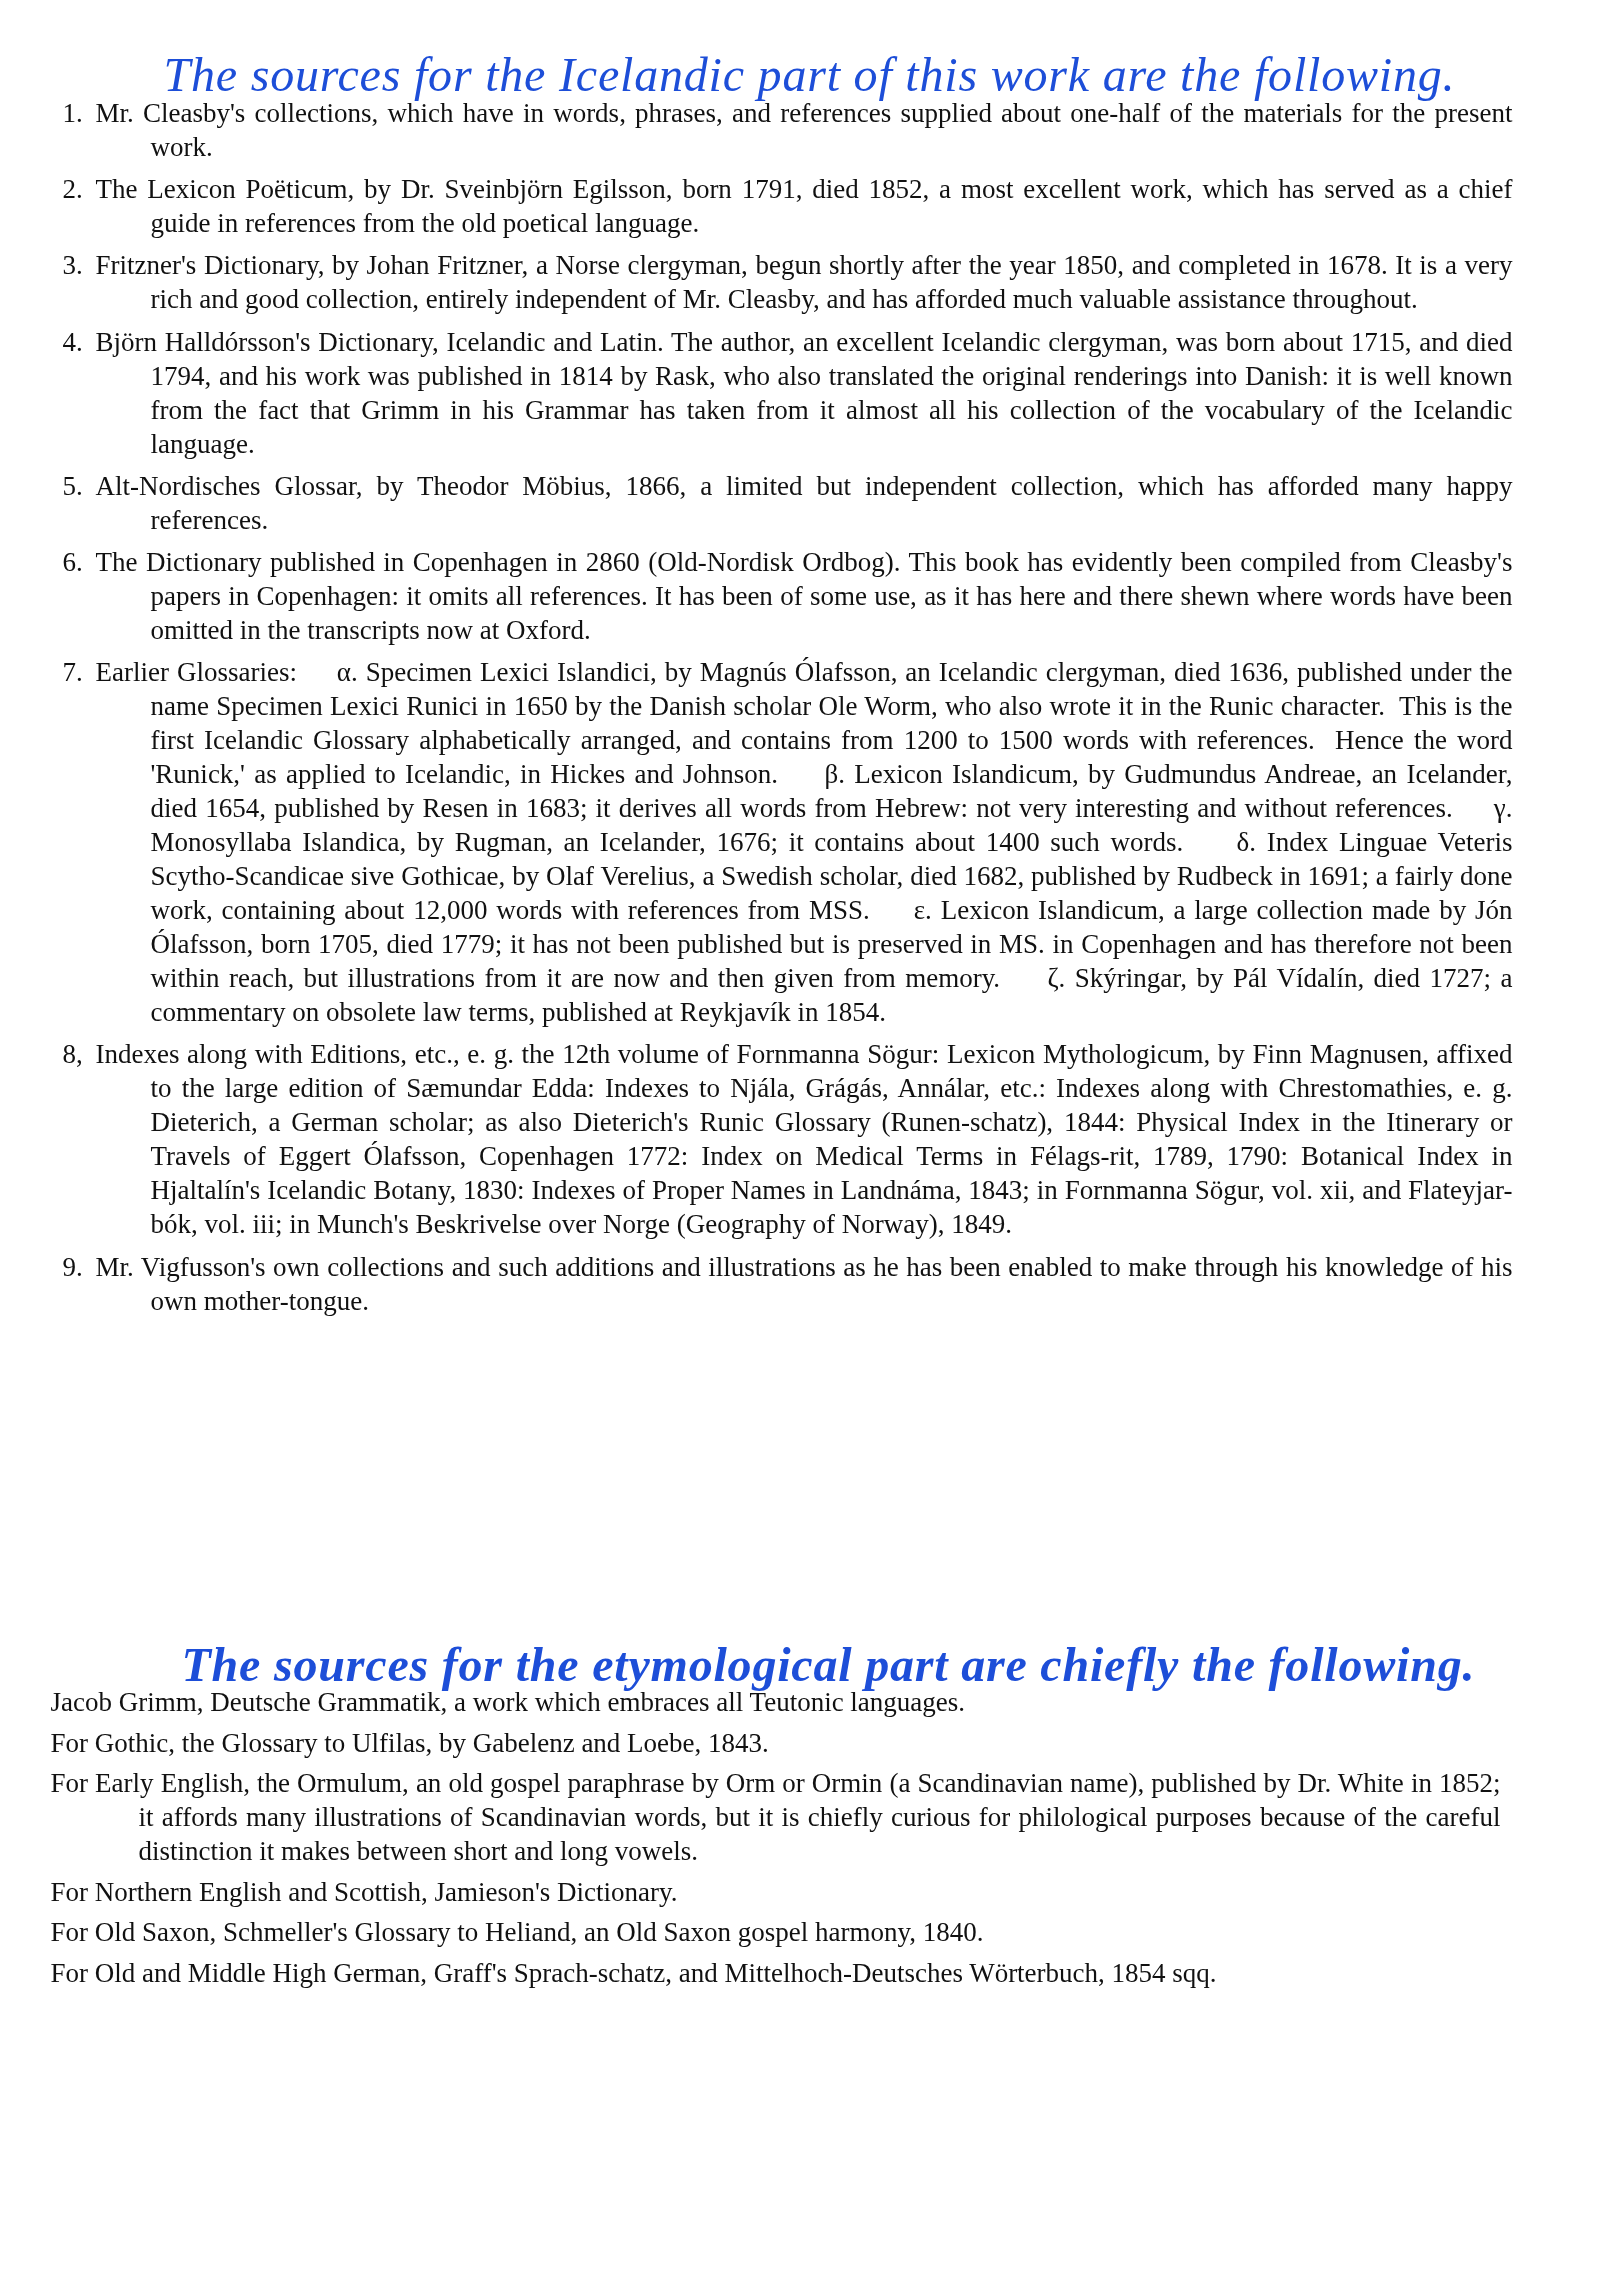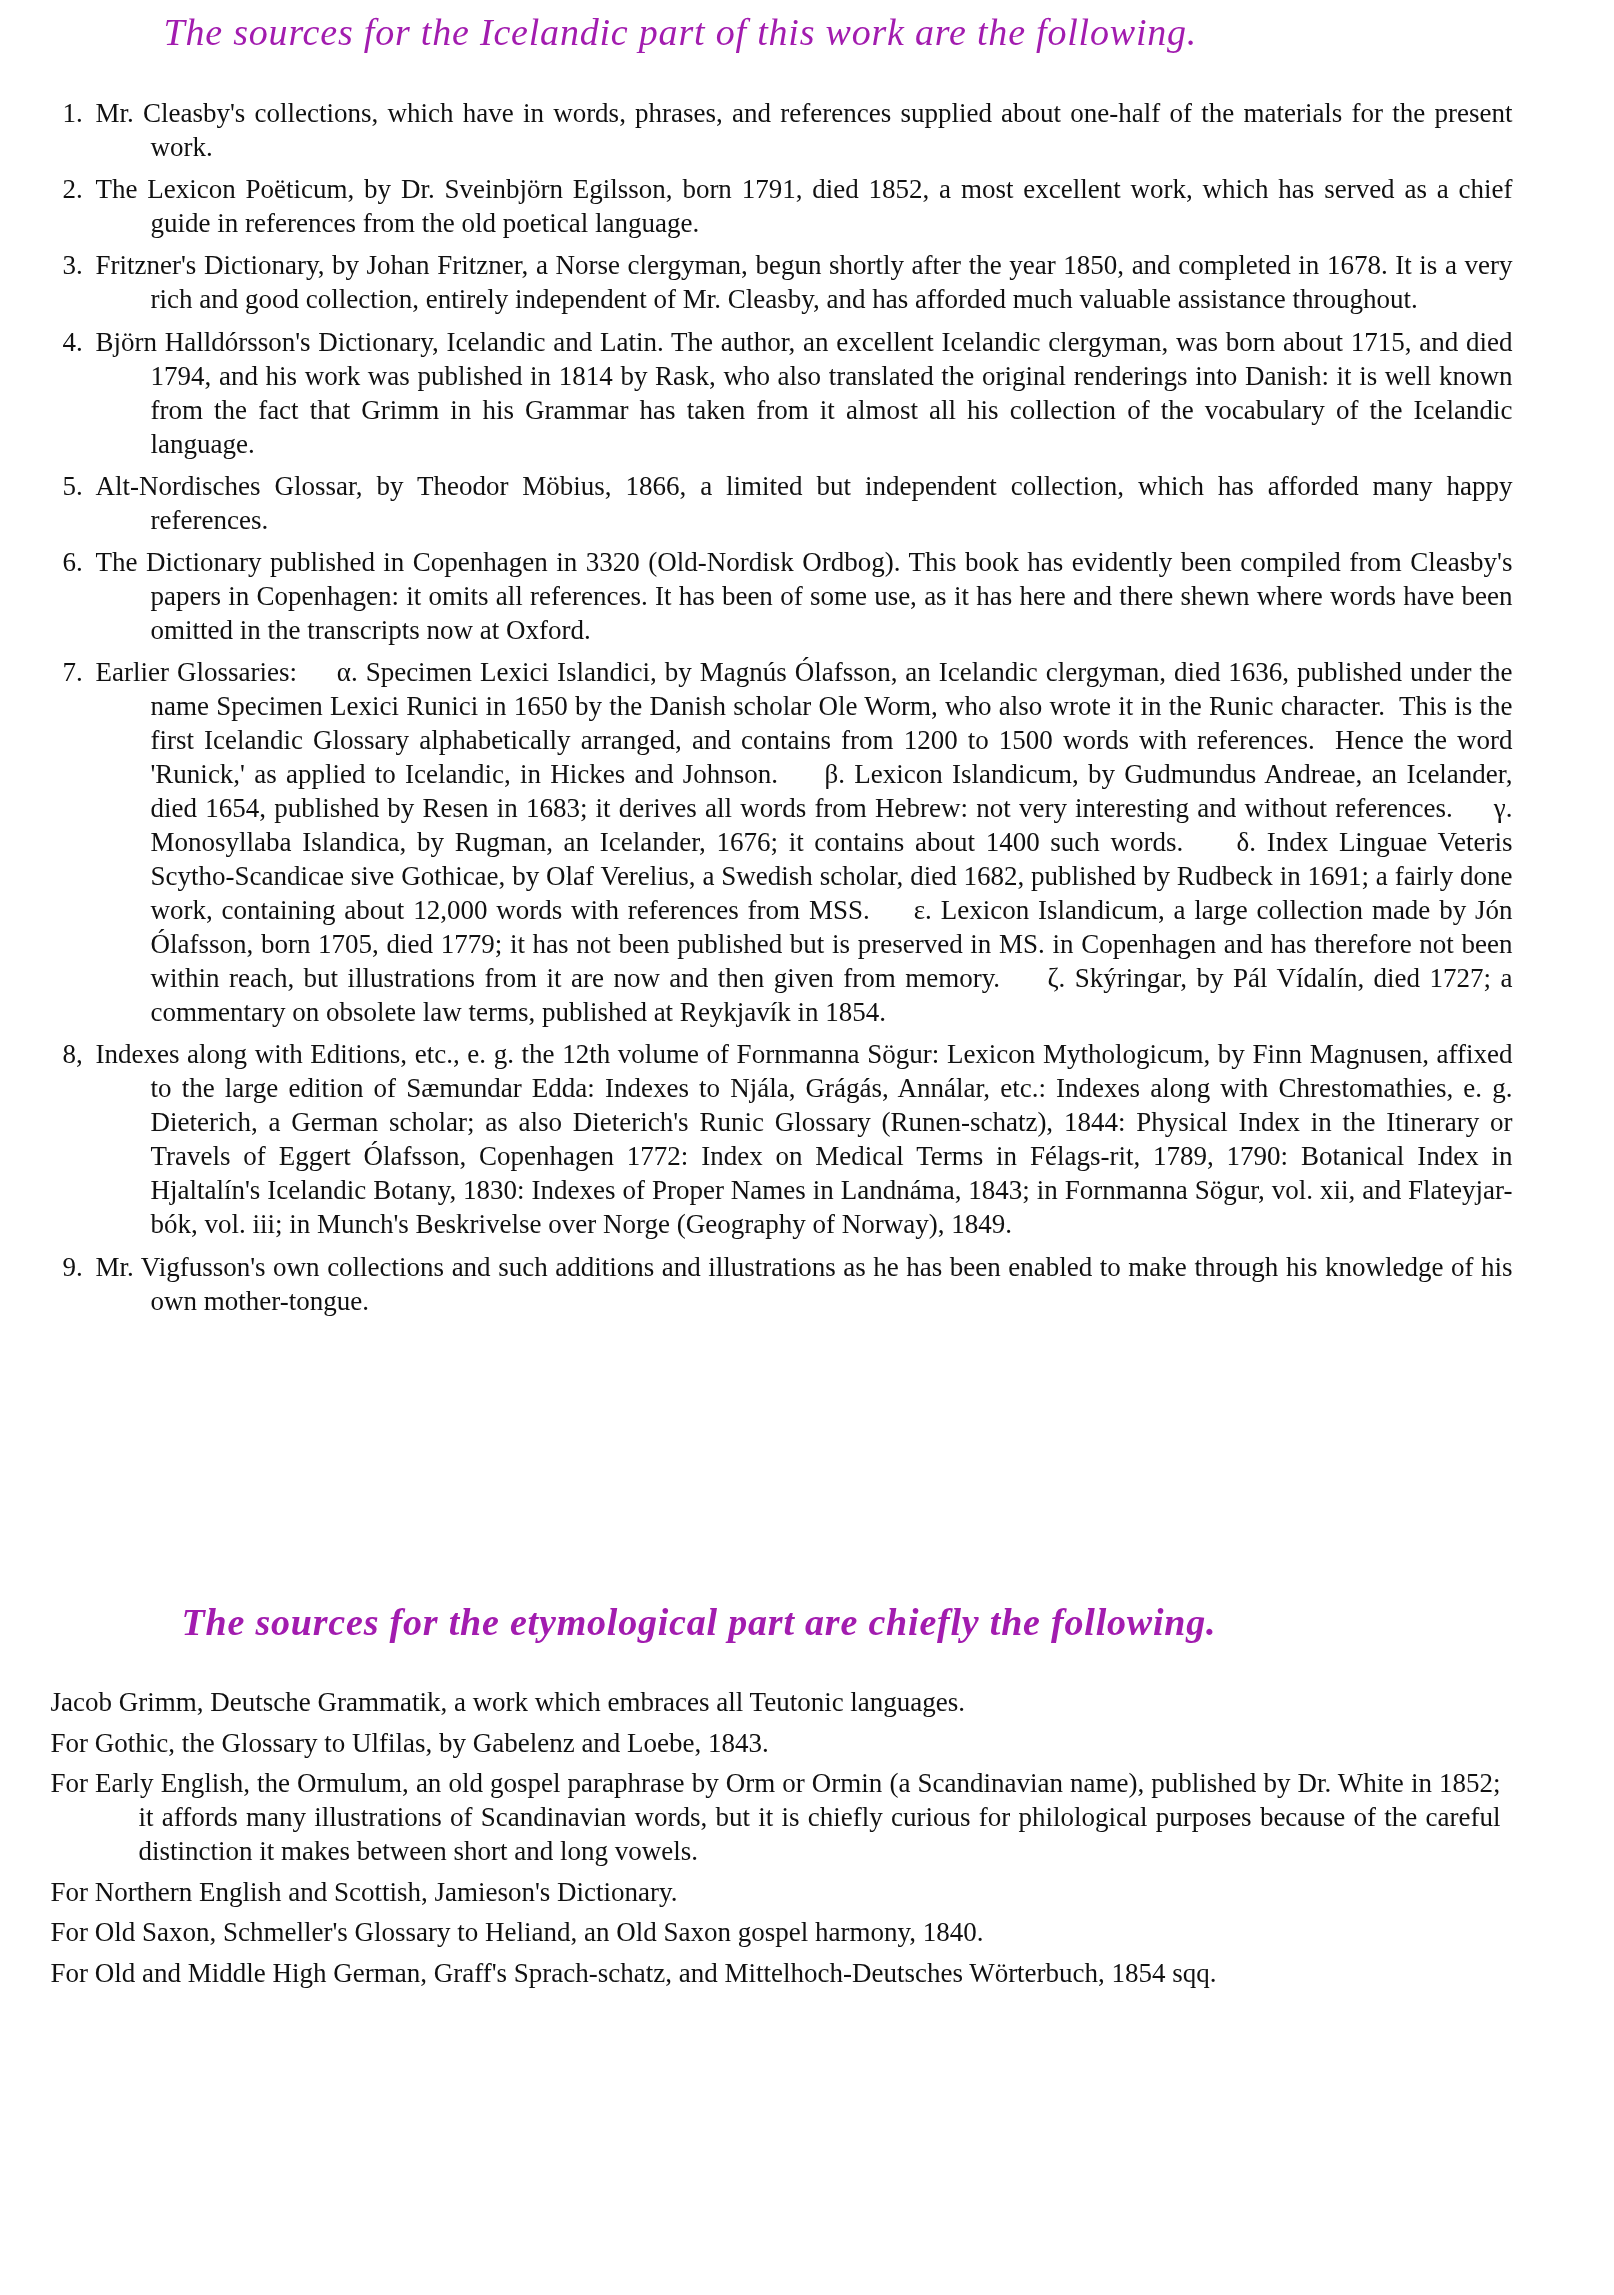--- a/index.html
+++ b/index.html
@@ -1,18 +1,18 @@
 <!DOCTYPE html>
 <html style="font-size:13px"><head>
 <meta charset="utf-8">
 <style>
   html, body { margin: 0; padding: 0; background: #ffffff; }
   body { width: 1614px; height: 2295px; position: relative; overflow: hidden; color: #111; }
   .page { position: absolute; left: 24.5px; top: 0; width: 1476px; font-family: "Liberation Serif", "DejaVu Serif", serif; font-size: 27px; line-height: 34px; }
-  .heading { font-style: italic; font-size: 38px; letter-spacing: 0.8px; text-align: left; color: #a21caf; }
+  .heading { font-style: italic; font-size: 48px; letter-spacing: 0.8px; text-align: left; color: #1d4ed8; margin-top: 43px; }
   .h1 { position: absolute; top: 14.7px; left: 139px; }
   .h2 { position: absolute; top: 1605px; left: 157px; font-weight: bold; }
   .list1 { position: absolute; top: 96px; left: 12px; width: 1476px; }
   .list2 { position: absolute; top: 1685px; left: 0; width: 1476px; }
   .item { text-align: justify; margin-bottom: 8.2px; padding-left: 114px; text-indent: -88px; }
   .item2 { text-align: justify; margin-bottom: 6.5px; padding-left: 114px; text-indent: -88px; }
   .num { display: inline-block; width: 33px; text-indent: 0; }
 </style>
 </head>
 <body>
@@ -20,21 +20,21 @@
 <div class="page">
 
   <div class="heading h1">The sources for the Icelandic part of this work are the following.</div>
 
   <div class="list1">
     <div class="item"><span class="num">1.</span><span>Mr. Cleasby's collections, which have in words, phrases, and references supplied about one-half of the materials for the present work.</span></div>
     <div class="item"><span class="num">2.</span><span>The Lexicon Poëticum, by Dr. Sveinbjörn Egilsson, born 1791, died 1852, a most excellent work, which has served as a chief guide in references from the old poetical language.</span></div>
     <div class="item"><span class="num">3.</span><span>Fritzner's Dictionary, by Johan Fritzner, a Norse clergyman, begun shortly after the year 1850, and completed in 1678.  It is a very rich and good collection, entirely independent of Mr. Cleasby, and has afforded much valuable assistance throughout.</span></div>
     <div class="item"><span class="num">4.</span><span>Björn Halldórsson's Dictionary, Icelandic and Latin.  The author, an excellent Icelandic clergyman, was born about 1715, and died 1794, and his work was published in 1814 by Rask, who also translated the original renderings into Danish: it is well known from the fact that Grimm in his Grammar has taken from it almost all his collection of the vocabulary of the Icelandic language.</span></div>
     <div class="item"><span class="num">5.</span><span>Alt-Nordisches Glossar, by Theodor Möbius, 1866, a limited but independent collection, which has afforded many happy references.</span></div>
-    <div class="item"><span class="num">6.</span><span>The Dictionary published in Copenhagen in 3320 (Old-Nordisk Ordbog).  This book has evidently been compiled from Cleasby's papers in Copenhagen: it omits all references.  It has been of some use, as it has here and there shewn where words have been omitted in the transcripts now at Oxford.</span></div>
+    <div class="item"><span class="num">6.</span><span>The Dictionary published in Copenhagen in 2860 (Old-Nordisk Ordbog).  This book has evidently been compiled from Cleasby's papers in Copenhagen: it omits all references.  It has been of some use, as it has here and there shewn where words have been omitted in the transcripts now at Oxford.</span></div>
     <div class="item"><span class="num">7.</span><span style="white-space: pre-wrap;">Earlier Glossaries:     α. Specimen Lexici Islandici, by Magnús Ólafsson, an Icelandic clergyman, died 1636, published under the name Specimen Lexici Runici in 1650 by the Danish scholar Ole Worm, who also wrote it in the Runic character.  This is the first Icelandic Glossary alphabetically arranged, and contains from 1200 to 1500 words with references.  Hence the word 'Runick,' as applied to Icelandic, in Hickes and Johnson.     β. Lexicon Islandicum, by Gudmundus Andreae, an Icelander, died 1654, published by Resen in 1683; it derives all words from Hebrew: not very interesting and without references.     γ. Monosyllaba Islandica, by Rugman, an Icelander, 1676; it contains about 1400 such words.     δ. Index Linguae Veteris Scytho-Scandicae sive Gothicae, by Olaf Verelius, a Swedish scholar, died 1682, published by Rudbeck in 1691; a fairly done work, containing about 12,000 words with references from MSS.     ε. Lexicon Islandicum, a large collection made by Jón Ólafsson, born 1705, died 1779; it has not been published but is preserved in MS. in Copenhagen and has therefore not been within reach, but illustrations from it are now and then given from memory.     ζ. Skýringar, by Pál Vídalín, died 1727; a commentary on obsolete law terms, published at Reykjavík in 1854.</span></div>
     <div class="item"><span class="num">8,</span><span>Indexes along with Editions, etc., e. g. the 12th volume of Fornmanna Sögur: Lexicon Mythologicum, by Finn Magnusen, affixed to the large edition of Sæmundar Edda: Indexes to Njála, Grágás, Annálar, etc.: Indexes along with Chrestomathies, e. g. Dieterich, a German scholar; as also Dieterich's Runic Glossary (Runen-schatz), 1844: Physical Index in the Itinerary or Travels of Eggert Ólafsson, Copenhagen 1772: Index on Medical Terms in Félags-rit, 1789, 1790: Botanical Index in Hjaltalín's Icelandic Botany, 1830: Indexes of Proper Names in Landnáma, 1843; in Fornmanna Sögur, vol. xii, and Flateyjar-bók, vol. iii; in Munch's Beskrivelse over Norge (Geography of Norway), 1849.</span></div>
     <div class="item"><span class="num">9.</span><span>Mr. Vigfusson's own collections and such additions and illustrations as he has been enabled to make through his knowledge of his own mother-tongue.</span></div>
   </div>
 
   <div class="heading h2">The sources for the etymological part are chiefly the following.</div>
 
   <div class="list2">
     <div class="item2">Jacob Grimm, Deutsche Grammatik, a work which embraces all Teutonic languages.</div>
     <div class="item2">For Gothic, the Glossary to Ulfilas, by Gabelenz and Loebe, 1843.</div>

